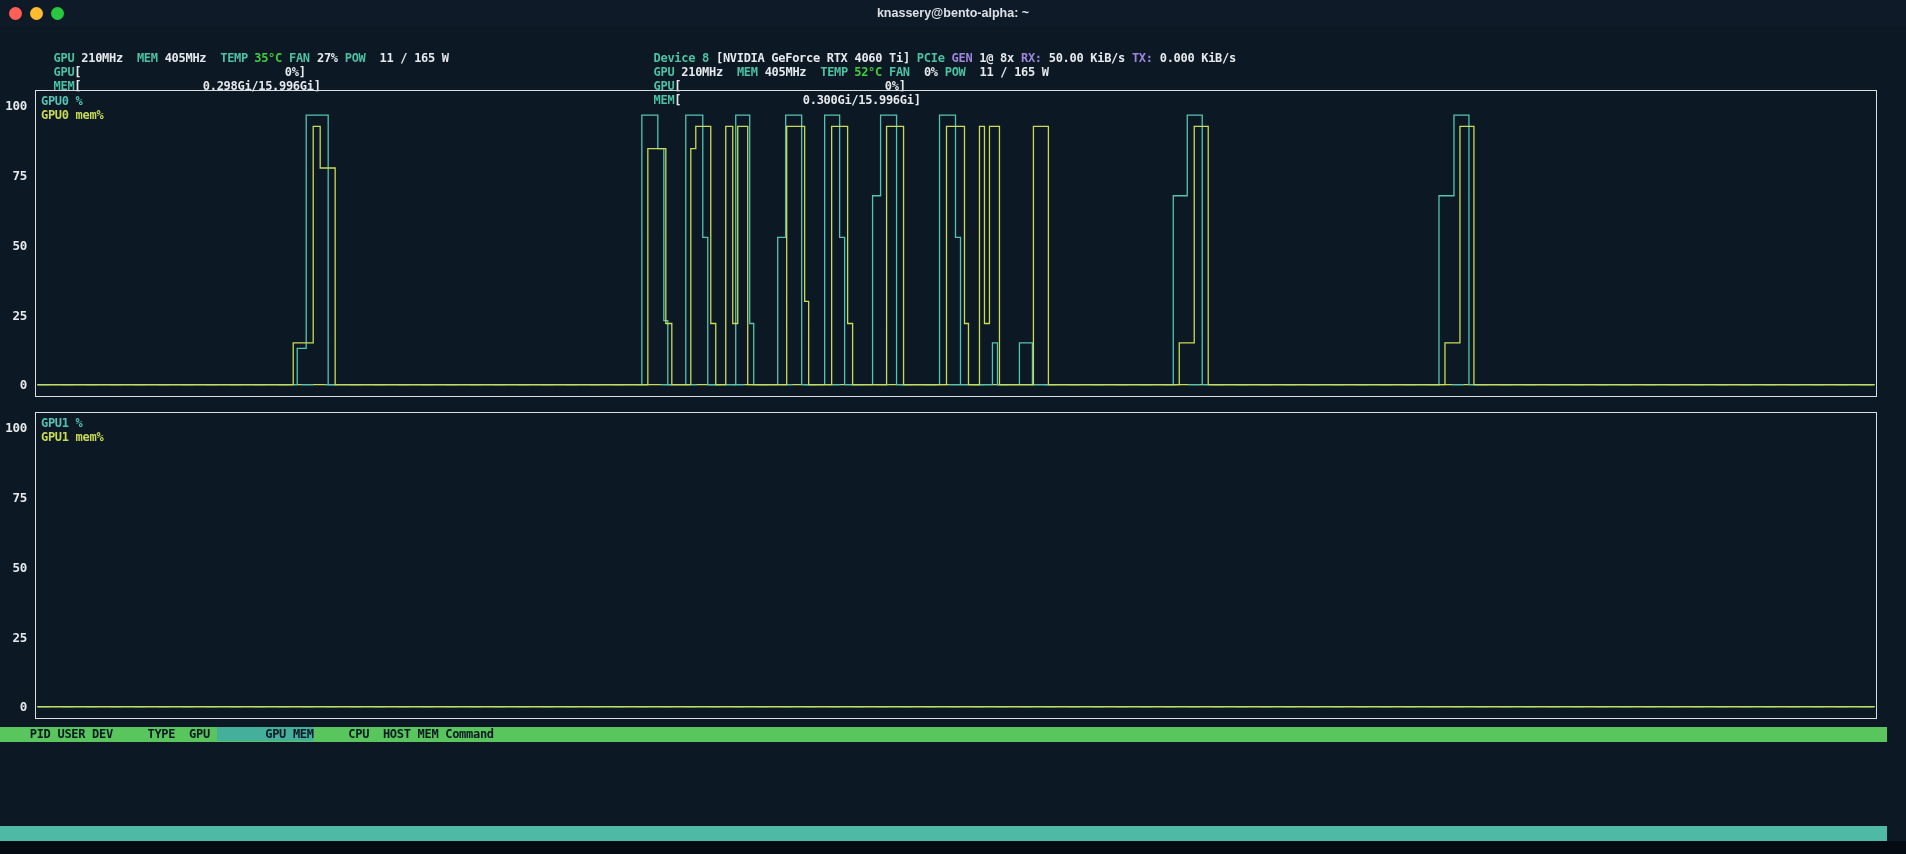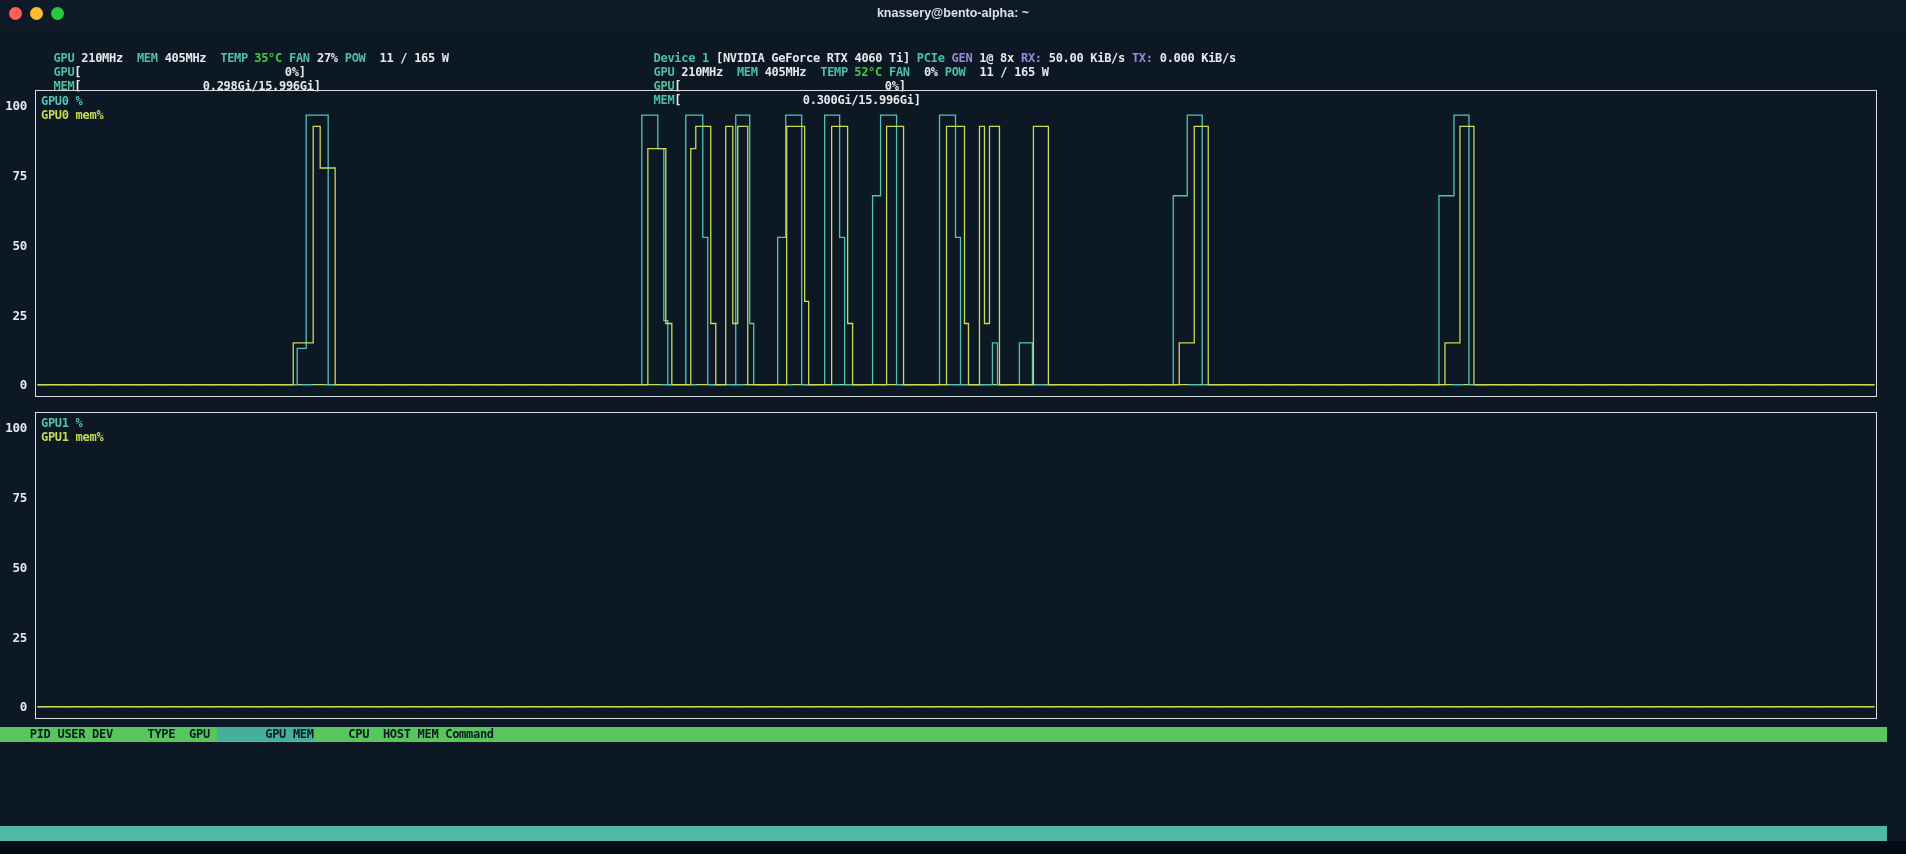--- a/index.html
+++ b/index.html
@@ -91,21 +91,21 @@
       </span>
       <span class="hwbar membar">
         <span><span class="c-teal">MEM</span><span class="c-white">[</span></span>
         <span class="c-white"><span>0.298Gi/15.996Gi</span><span>]</span></span>
       </span>
     </div>
   </div>
 
   <div class="device-col d1">
     <div class="mline">
-      <span class="c-teal sp">Device 1</span><span class="c-white sp">[NVIDIA GeForce RTX 4060 Ti]</span><span class="c-teal sp">PCIe</span><span class="c-purple sp">GEN</span><span class="c-white sp">1@ 8x</span><span class="c-purple sp">RX:</span><span class="c-white sp">50.00 KiB/s</span><span class="c-purple sp">TX:</span><span class="c-white">0.000 KiB/s</span>
+      <span class="c-teal sp">Device 8</span><span class="c-white sp">[NVIDIA GeForce RTX 4060 Ti]</span><span class="c-teal sp">PCIe</span><span class="c-purple sp">GEN</span><span class="c-white sp">1@ 8x</span><span class="c-purple sp">RX:</span><span class="c-white sp">50.00 KiB/s</span><span class="c-purple sp">TX:</span><span class="c-white">0.000 KiB/s</span>
     </div>
     <div class="mline">
       <span class="c-teal sp">GPU</span><span class="c-white sp2">210MHz</span><span class="c-teal sp">MEM</span><span class="c-white sp2">405MHz</span><span class="c-teal">TEMP</span><span class="c-green vr w34 sp">52°C</span><span class="c-teal">FAN</span><span class="c-white vr w28 sp">0%</span><span class="c-teal sp2">POW</span><span class="c-white">11 / 165 W</span>
     </div>
     <div class="mline">
       <span class="hwbar gpubar">
         <span><span class="c-teal">GPU</span><span class="c-white">[</span></span>
         <span class="c-white"><span>0%</span><span>]</span></span>
       </span>
       <span class="hwbar membar">

